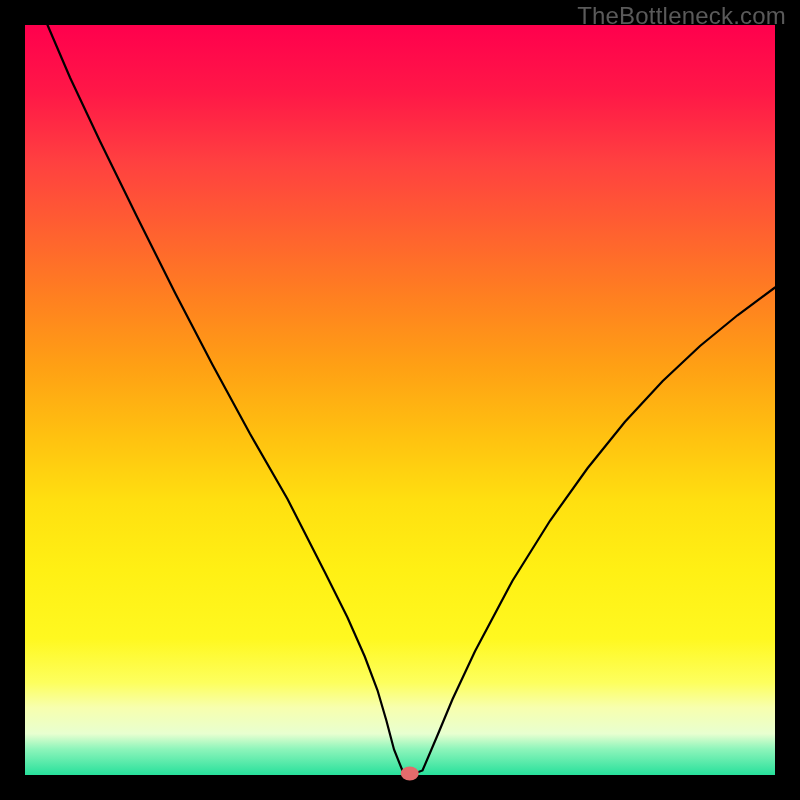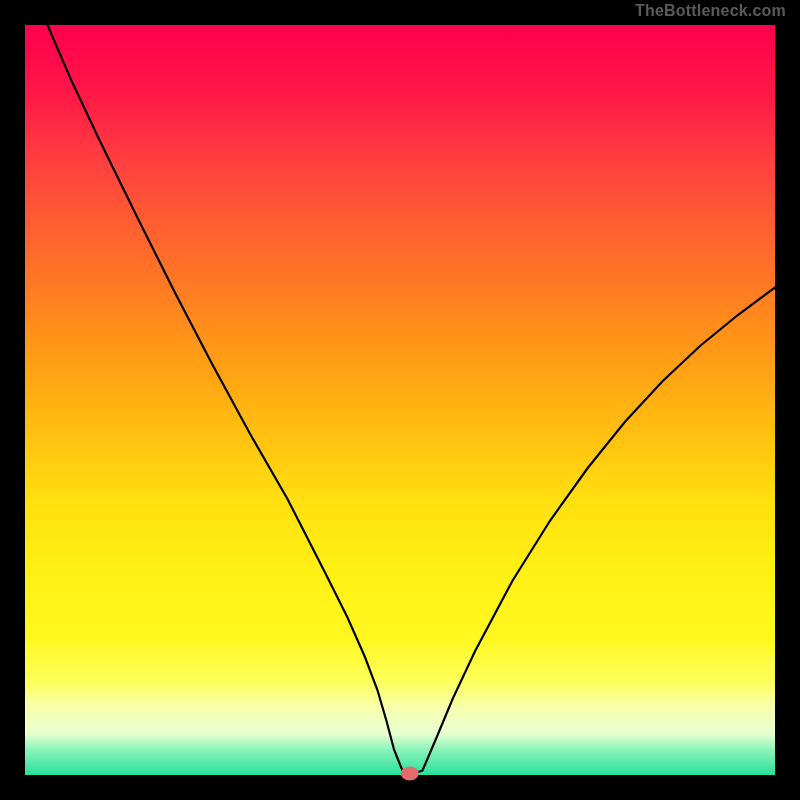--- a/index.html
+++ b/index.html
@@ -14,22 +14,22 @@
     position: relative;
     width: 800px;
     height: 800px;
     background: #000;
   }
   .watermark {
     position: absolute;
     top: 2px;
     right: 14px;
     font-family: Arial, Helvetica, sans-serif;
-    font-size: 16px;
-    font-weight: 700;
+    font-size: 24px;
+    font-weight: 400;
     color: #5a5a5a;
     letter-spacing: 0.2px;
     z-index: 3;
   }
   svg.plot {
     position: absolute;
     left: 0;
     top: 0;
   }
   .marker {

